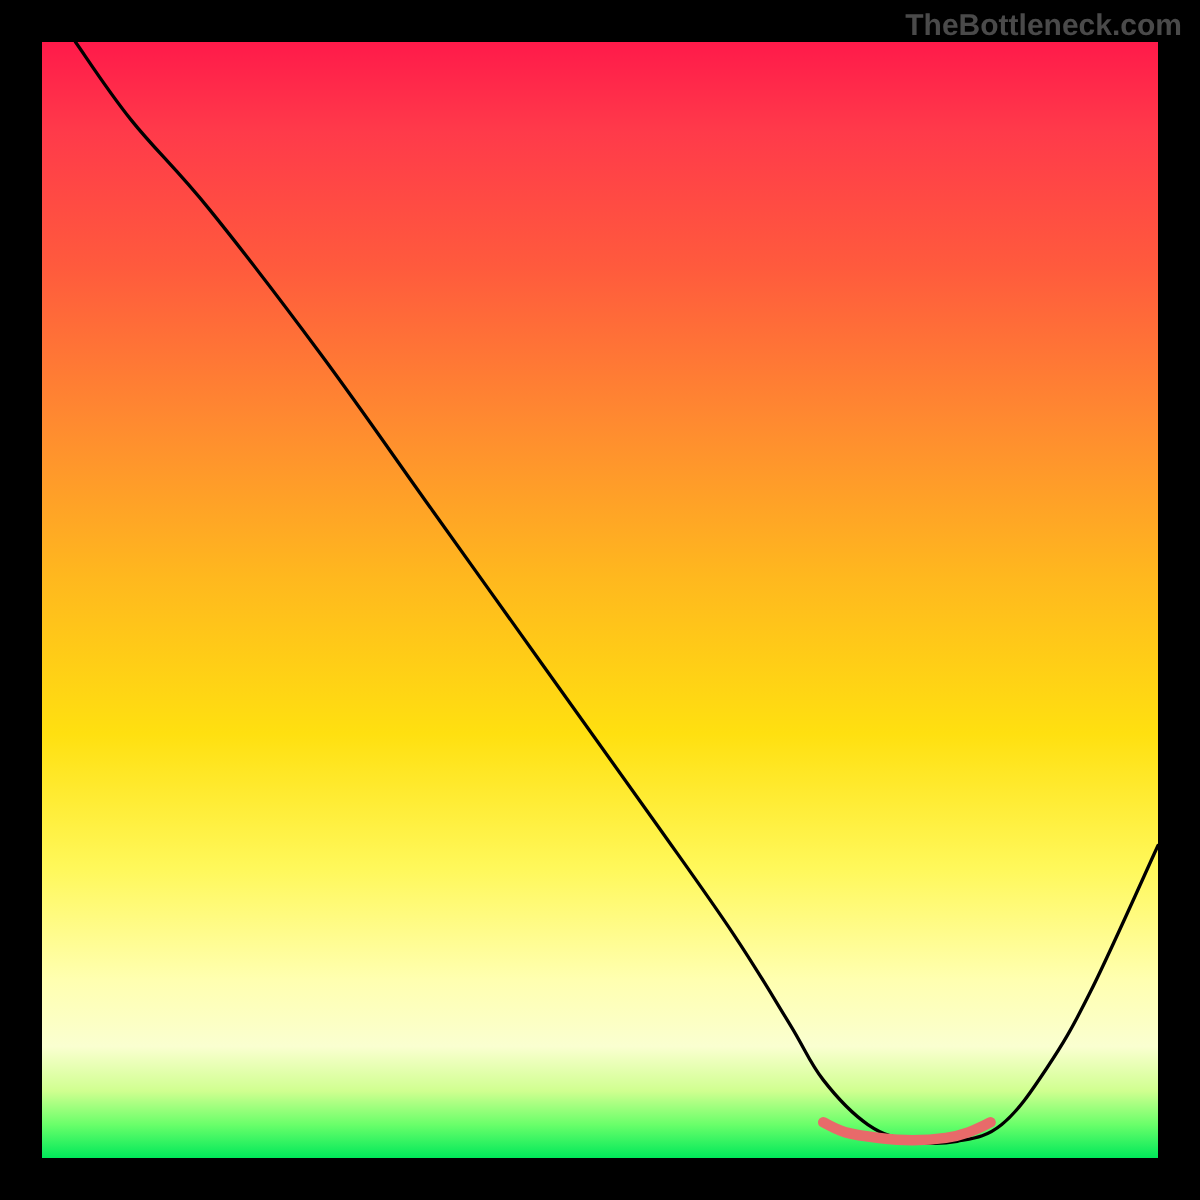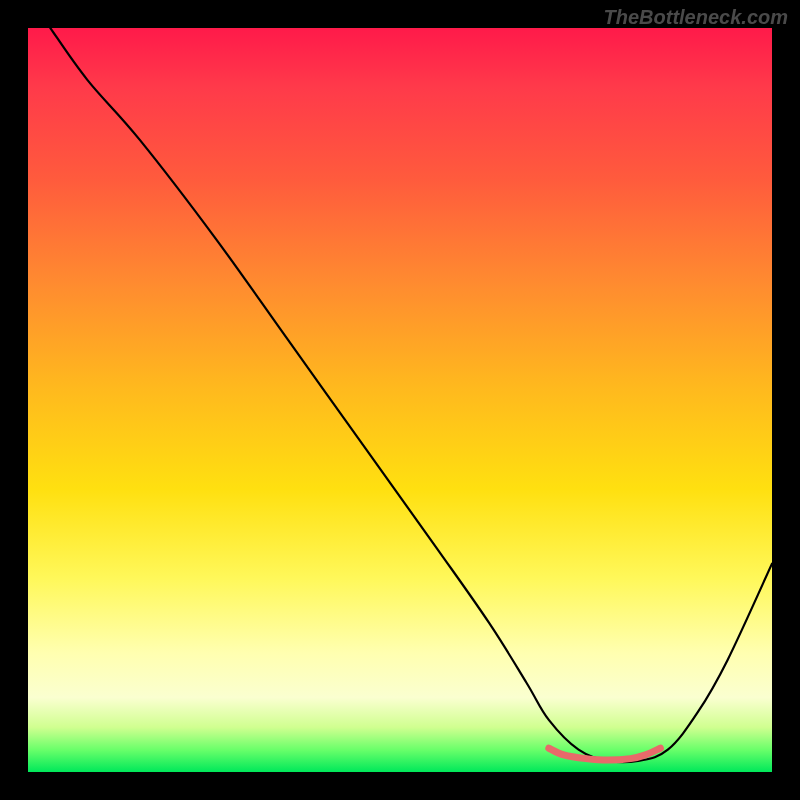--- a/index.html
+++ b/index.html
@@ -5,21 +5,20 @@
   * { margin: 0; padding: 0; box-sizing: border-box; }
   body { width: 800px; height: 800px; background: #000; position: relative; font-family: Arial, sans-serif; }
   .watermark {
     position: absolute;
     top: 6px;
     right: 12px;
     color: #4a4a4a;
     font-size: 20px;
     font-weight: bold;
     z-index: 10;
-    font-style: italic;
   }
   .plot-area {
     position: absolute;
     left: 28px;
     top: 28px;
     width: 744px;
     height: 744px;
     overflow: hidden;
   }
   .gradient-bg {

